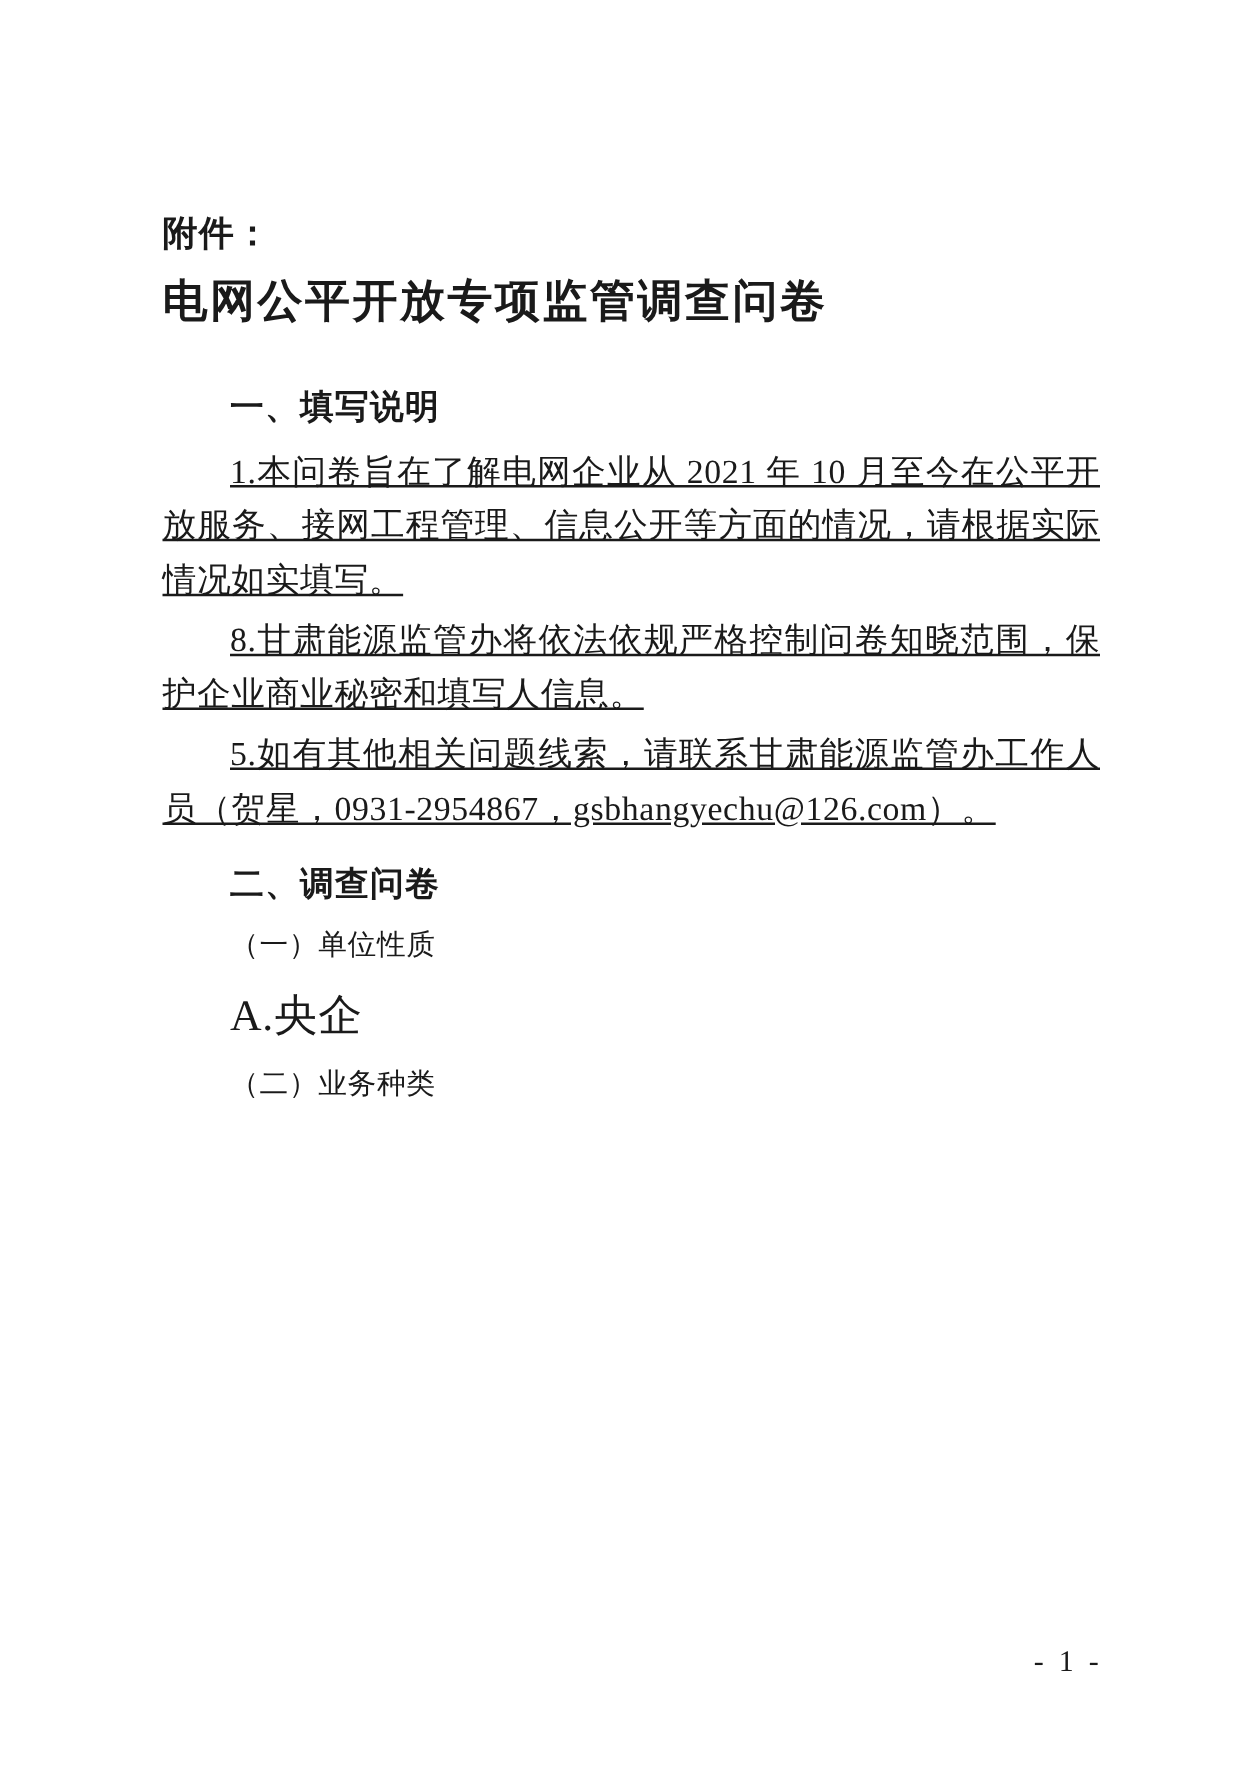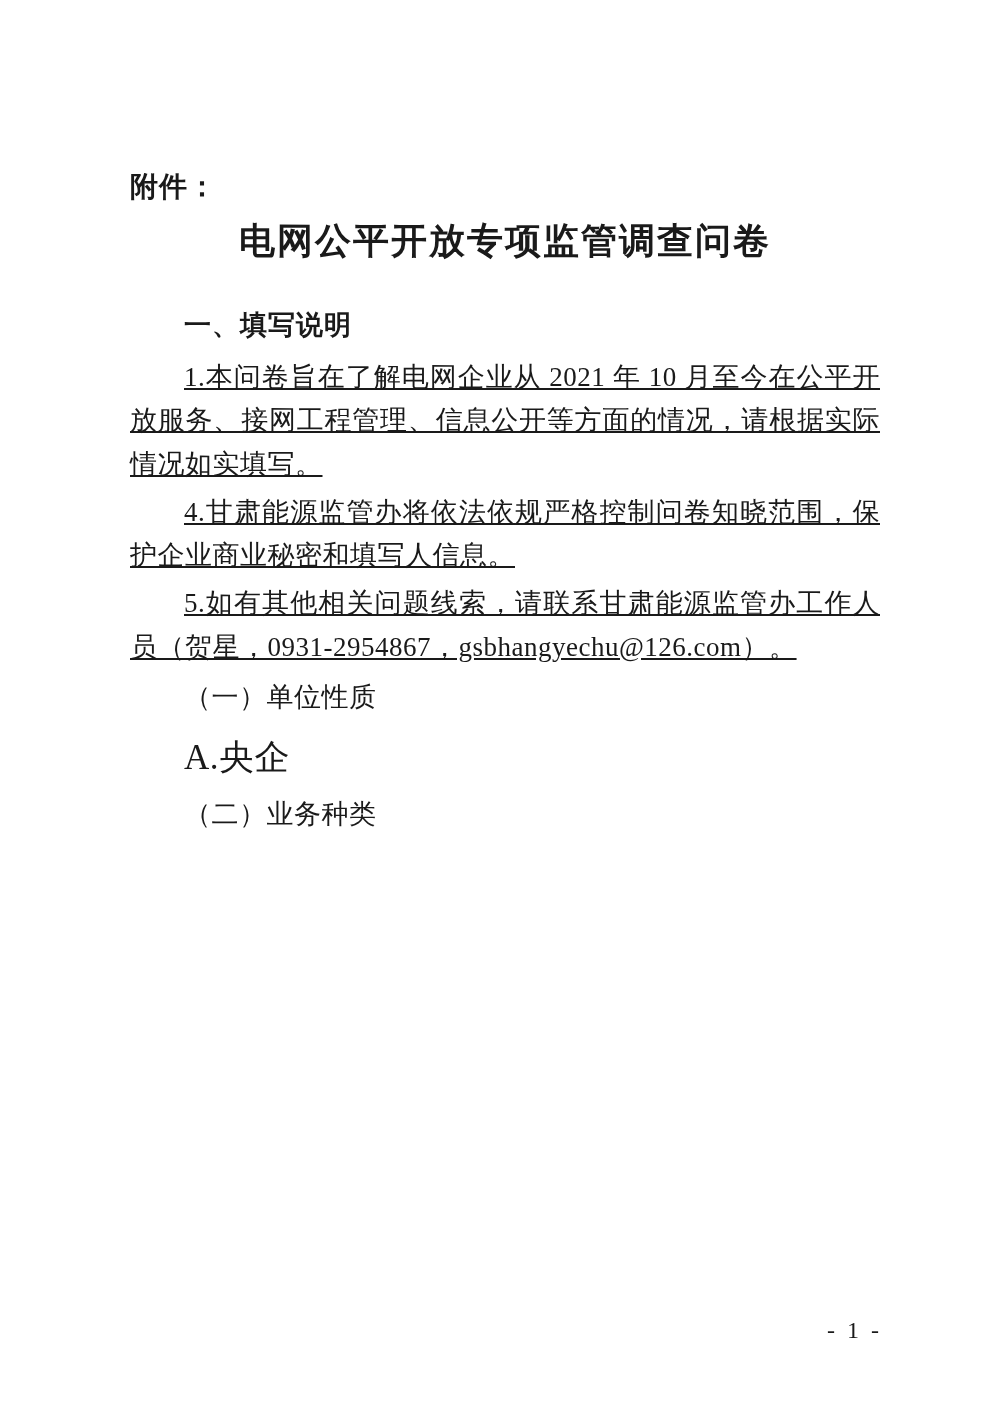--- a/index.html
+++ b/index.html
@@ -26,21 +26,20 @@
     font-weight: bold;
     font-size: 28px;
     letter-spacing: 1px;
     margin: 0 0 14px 0;
     line-height: 1.2;
   }
   .doc-title {
     font-family: Liberation Serif, serif;
     font-weight: bold;
     font-size: 36px;
-    text-align: center;
     letter-spacing: 2px;
     margin: 8px 0 42px 0;
     line-height: 1.3;
   }
   .section-heading {
     font-family: Liberation Serif, serif;
     font-weight: bold;
     font-size: 27px;
     letter-spacing: 1px;
     margin: 18px 0 10px 0;
@@ -51,21 +50,21 @@
     font-size: 27px;
     line-height: 1.62;
     text-align: justify;
     text-justify: inter-ideograph;
     text-indent: 54px;
     margin: 0 0 4px 0;
     letter-spacing: 0.5px;
     text-decoration: underline;
   }
   .sub-heading {
-    font-size: 27px;
+    font-size: 23px;
     line-height: 1.62;
     text-indent: 54px;
     margin: 6px 0 2px 0;
     letter-spacing: 0.5px;
   }
   .option {
     font-size: 35px;
     line-height: 1.62;
     text-indent: 54px;
     margin: 11px 0 2px 0;
@@ -85,23 +84,24 @@
 
 <div class="page">
 
   <div class="attachment-label">附件：</div>
 
   <h1 class="doc-title">电网公平开放专项监管调查问卷</h1>
 
   <h2 class="section-heading">一、填写说明</h2>
 
   <p class="para">1.本问卷旨在了解电网企业从 2021 年 10 月至今在公平开放服务、接网工程管理、信息公开等方面的情况，请根据实际情况如实填写。</p>
-  <p class="para">4.甘肃能源监管办将依法依规严格控制问卷知晓范围，保护企业商业秘密和填写人信息。</p>
+  <p class="para">8.甘肃能源监管办将依法依规严格控制问卷知晓范围，保护企业商业秘密和填写人信息。</p>
   <p class="para">5.如有其他相关问题线索，请联系甘肃能源监管办工作人员（贺星，0931-2954867，gsbhangyechu@126.com）。</p>
 
+  <h2 class="section-heading">二、调查问卷</h2>
 
   <p class="sub-heading">（一）单位性质</p>
 
   <p class="option">A.央企</p>
 
   <p class="sub-heading">（二）业务种类</p>
 
   <div class="page-number">- 1 -</div>
 
 </div>

